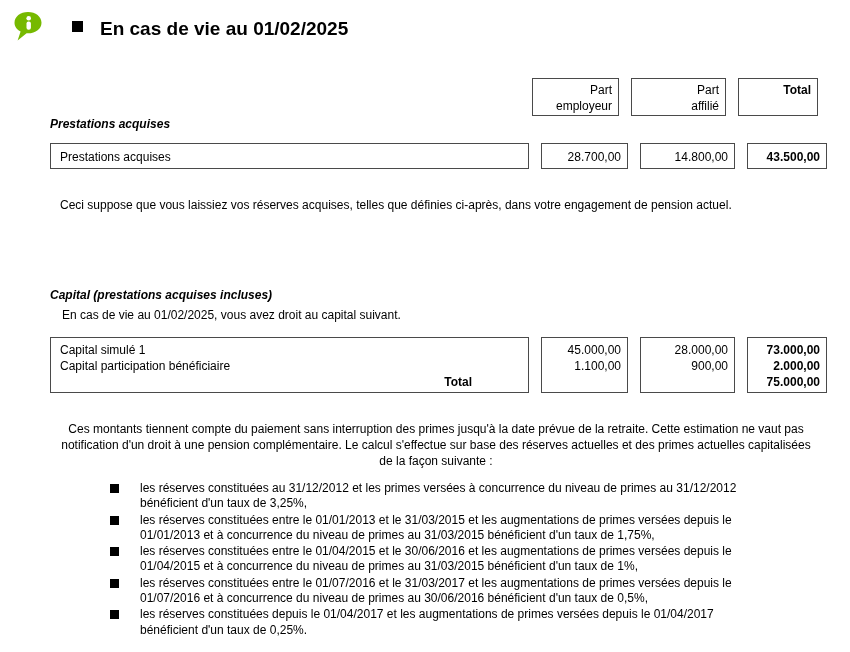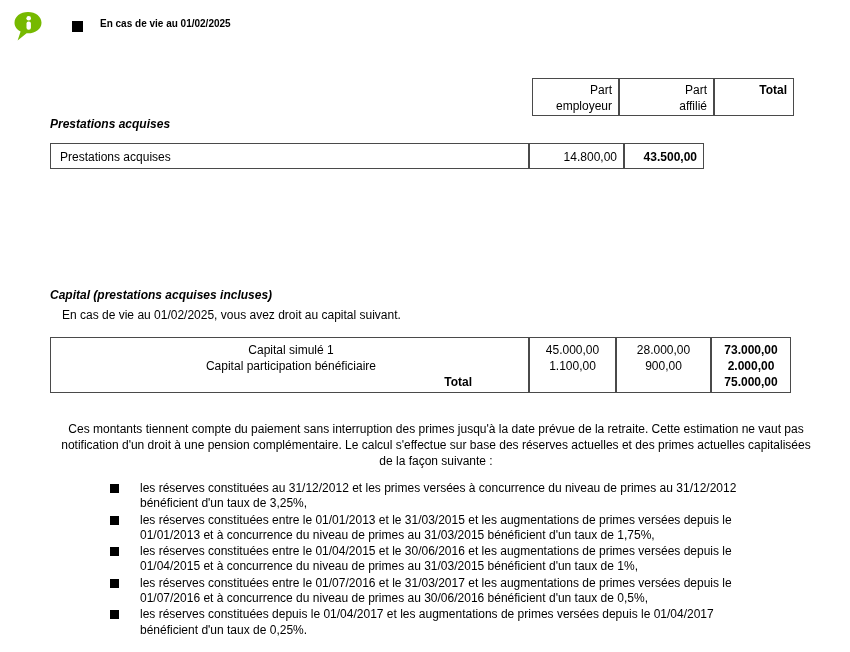--- a/index.html
+++ b/index.html
@@ -14,25 +14,25 @@
   }
   .abs { position: absolute; }
 
   
   .doc-header-icon { left: 12px; top: 10px; width: 32px; height: 34px; cursor: pointer; }
   .doc-header-bullet {
     left: 72px; top: 21px; width: 11px; height: 11px; background: #000;
   }
   .doc-header-title {
     left: 100px; top: 18px;
-    font-size: 10px; font-weight: bold;
+    font-size: 19px; font-weight: bold;
   }
 
   
-  .tbl { display: flex; gap: 0; }
+  .tbl { display: flex; gap: 12px; }
   .cell {
     border: 1px solid #4a4a4a;
     box-sizing: border-box;
     background: #fff;
     padding: 3px 6px;
     line-height: 16px;
   }
   .cell.num { text-align: right; }
   .cell.lbl { text-align: left; padding-left: 9px; }
   .bold { font-weight: bold; }
@@ -50,21 +50,21 @@
   .sec-capital-title { left: 50px; top: 282px; margin-top: 6px; }
 
   .prestations-tbl { left: 50px; top: 143px; }
   .prestations-tbl .cell { height: 26px; padding-top: 5px; }
 
   .note-block { line-height: 16px; }
   .note-1 { left: 60px; top: 197px; width: 752px; }
   .capital-intro { left: 62px; top: 308px; }
   .capital-tbl { left: 50px; top: 337px; }
   .capital-tbl .cell { height: 56px; padding-top: 4px; }
-  .cap-line { min-height: 16px; line-height: 16px; text-align: center; }
+  .cap-line { min-height: 16px; line-height: 16px; }
   .cap-total-label { text-align: right; padding-right: 50px; font-weight: bold; }
 
   .note-2 { left: 60px; top: 421px; width: 752px; text-align: center; }
 
   .bullet-list { left: 110px; top: 481px; width: 680px; }
   .bullet-item { display: flex; margin-bottom: 1px; }
   .bullet-sq {
     flex: 0 0 9px; width: 9px; height: 9px; background: #000;
     margin-top: 3px; margin-right: 21px;
   }
@@ -88,25 +88,27 @@
 employeur</div>
   <div class="cell num prewrap w-aff">Part
 affilié</div>
   <div class="cell num bold w-tot">Total</div>
 </div>
 
 <div class="abs section-title sec-prestations-title">Prestations acquises</div>
 
 <div class="abs tbl prestations-tbl">
   <div class="cell lbl w-lbl">Prestations acquises</div>
+  <div class="cell num w-emp">28.700,00</div>
   <div class="cell num w-aff">14.800,00</div>
   <div class="cell num bold w-tot">43.500,00</div>
 </div>
 
 <div class="abs note-block note-1">
+  <div>Ceci suppose que vous laissiez vos réserves acquises, telles que définies ci-après, dans votre engagement de pension actuel.</div>
 </div>
 
 <div class="abs section-title sec-capital-title">Capital (prestations acquises incluses)</div>
 <div class="abs capital-intro">En cas de vie au 01/02/2025, vous avez droit au capital suivant.</div>
 
 <div class="abs tbl capital-tbl">
   <div class="cell lbl w-lbl">
     <div class="cap-line">Capital simulé 1</div>
     <div class="cap-line">Capital participation bénéficiaire</div>
     <div class="cap-line cap-total-label">Total</div>

